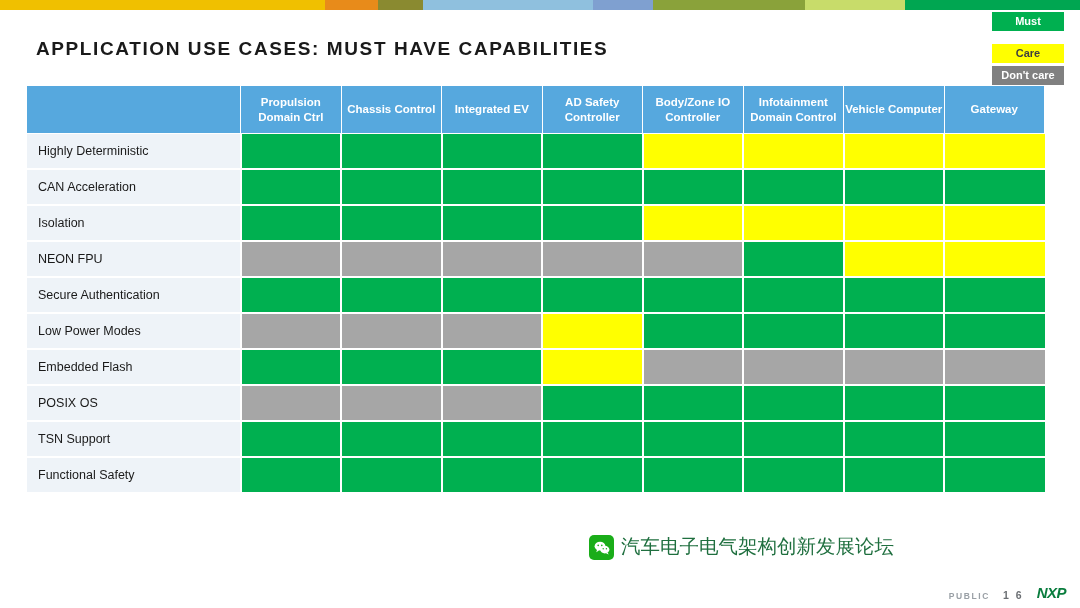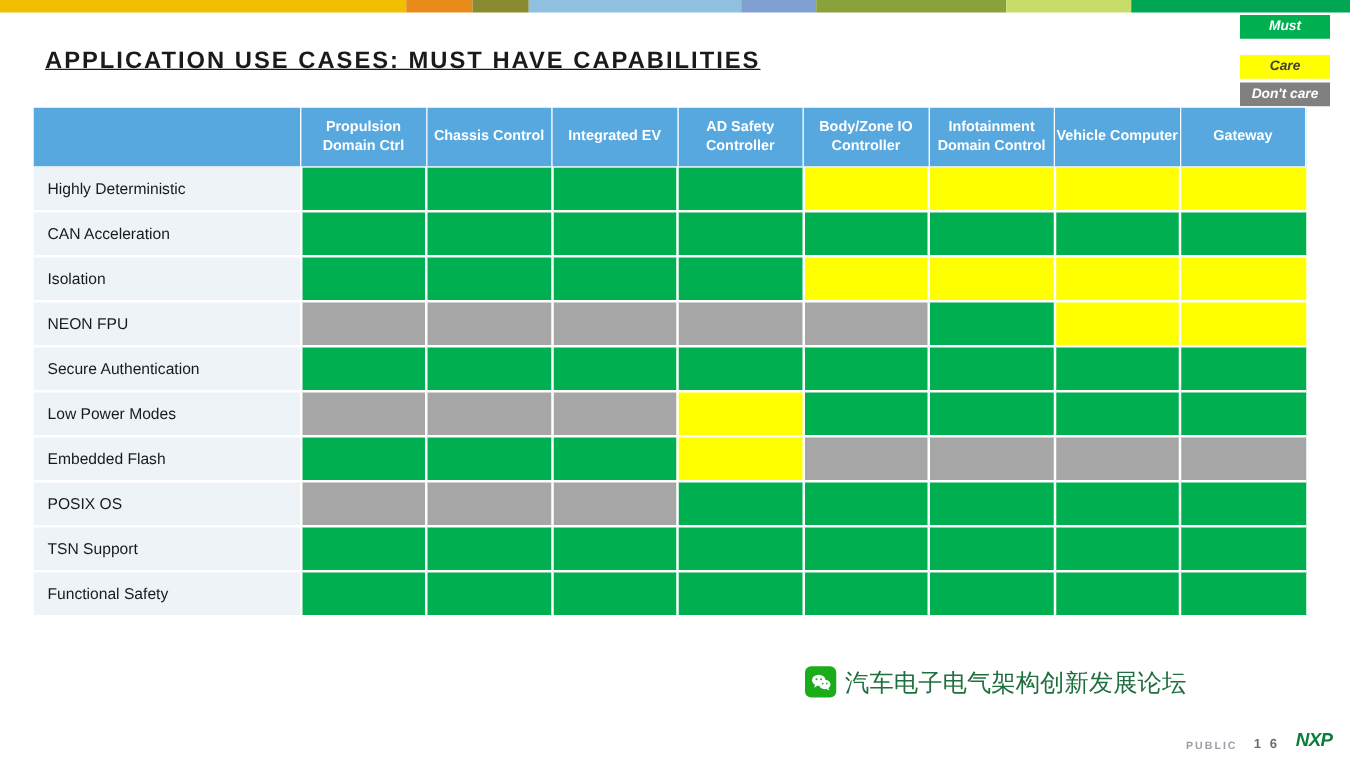--- a/index.html
+++ b/index.html
@@ -6,29 +6,28 @@
   body{
     width:1080px;height:608px;
     background:#ffffff;
     font-family:"Liberation Sans", sans-serif;
     overflow:hidden;
     position:relative;
   }
   .topbar{position:absolute;top:0;left:0;width:1080px;height:10px;display:flex;}
   .topbar div{height:100%;}
 
-  .legend{position:absolute;top:12px;right:16px;width:72px;display:flex;flex-direction:column;gap:3px;font-style:italic;}
+  .legend{position:absolute;top:12px;right:16px;width:72px;display:flex;flex-direction:column;gap:3px;}
   .legend-item{height:19px;line-height:19px;text-align:center;font-size:11px;color:#ffffff;font-weight:bold;}
   .legend-item.care{color:#404040;}
 
   .title{
     position:absolute;left:36px;top:38px;
     font-size:19px;font-weight:bold;color:#1a1a1a;
     letter-spacing:1.6px;
-    text-decoration:underline;
   }
 
   .table-wrap{position:absolute;left:27px;top:85px;width:1018px;}
   table{border-collapse:collapse;width:1018px;table-layout:fixed;}
   th,td{padding:0;margin:0;}
 
   thead th{
     background:#56a8de;
     color:#ffffff;
     font-size:11.5px;
@@ -52,22 +51,22 @@
     border-right:2px solid #ffffff;
   }
   tbody td.cell{
     height:34px;
     border-bottom:2px solid #ffffff;
     border-right:2px solid #ffffff;
   }
   tbody td.cell.last{border-right:none;}
 
   .wm{
-    position:absolute;left:644px;top:533px;
-    display:flex;align-items:flex-start;gap:7px;
+    position:absolute;left:589px;top:533px;
+    display:flex;align-items:flex-end;gap:7px;
   }
   .wm-badge{
     width:25px;height:25px;border-radius:5px;background:#1aad19;
     display:flex;align-items:center;justify-content:center;
   }
   .wm-text{
     font-size:19.5px;color:#1f6f3f;font-weight:normal;
     font-family:"DejaVu Sans", sans-serif;
     text-shadow:0 0 2px rgba(255,255,255,.9);
   }

